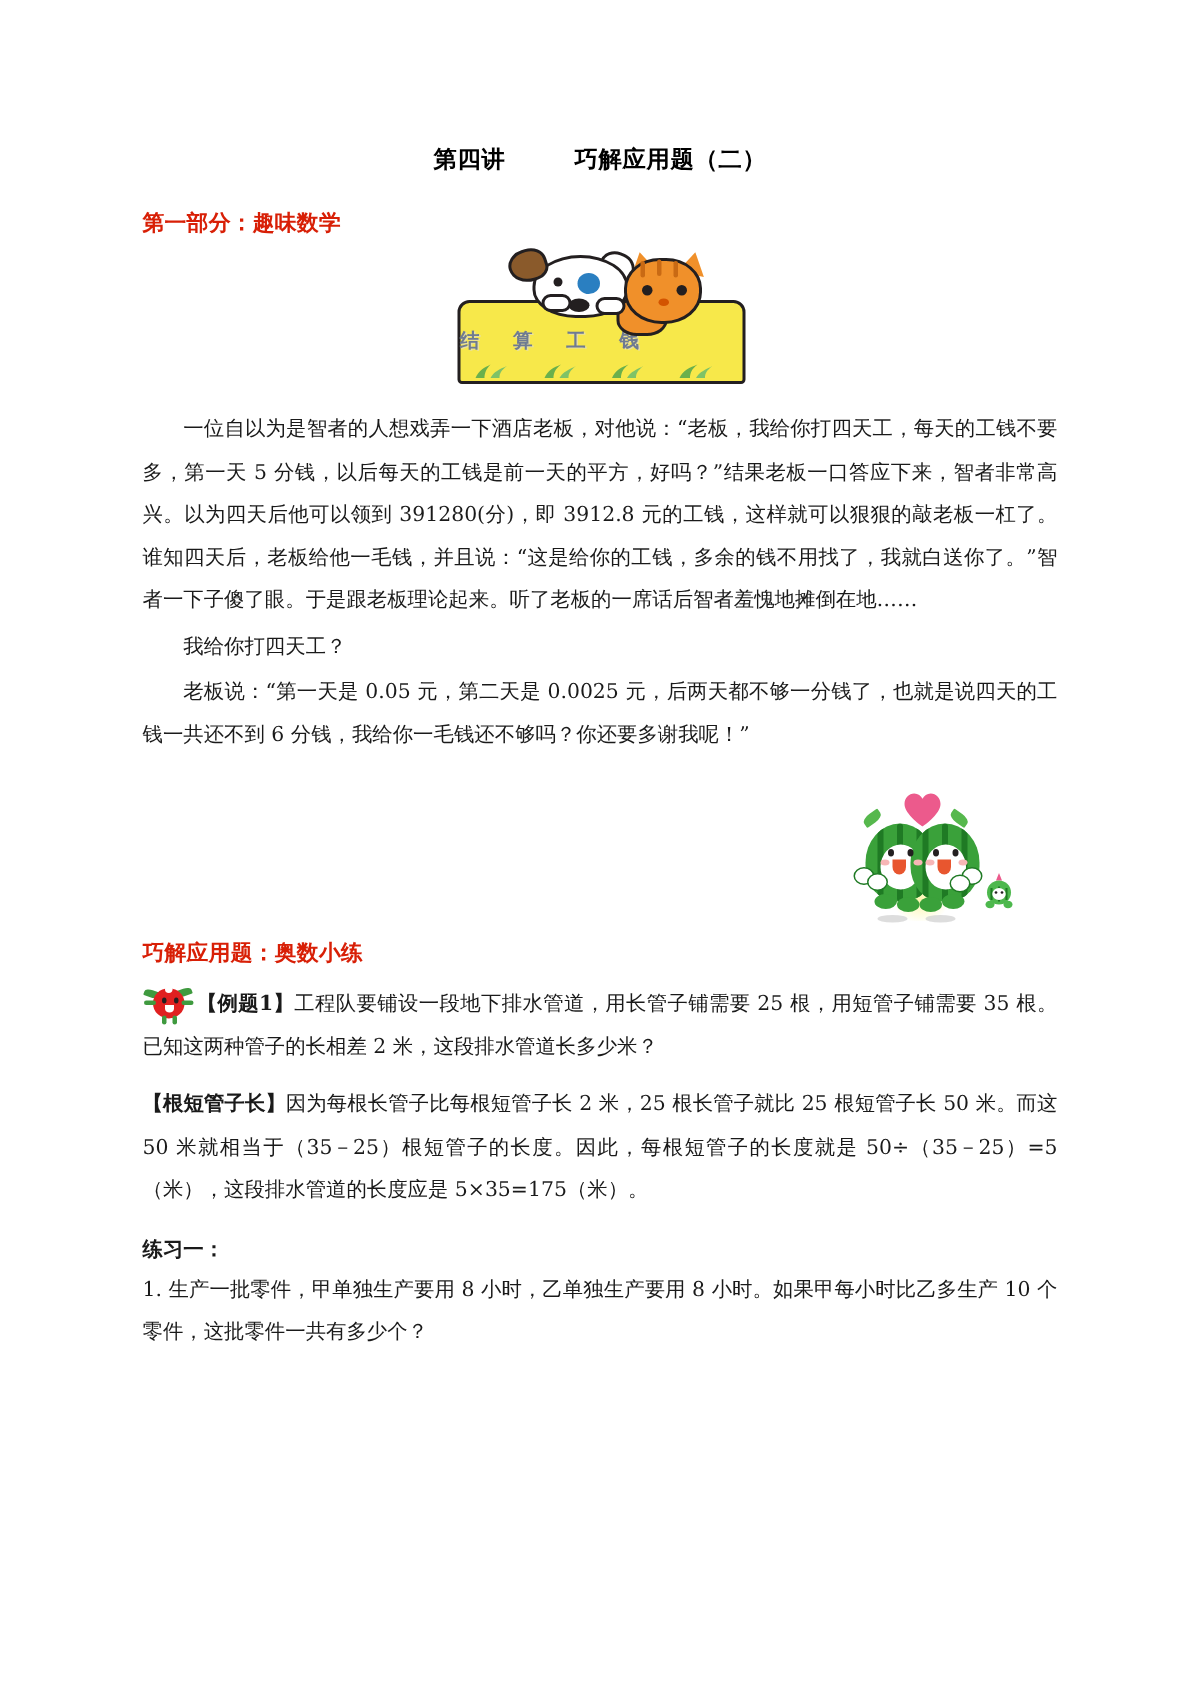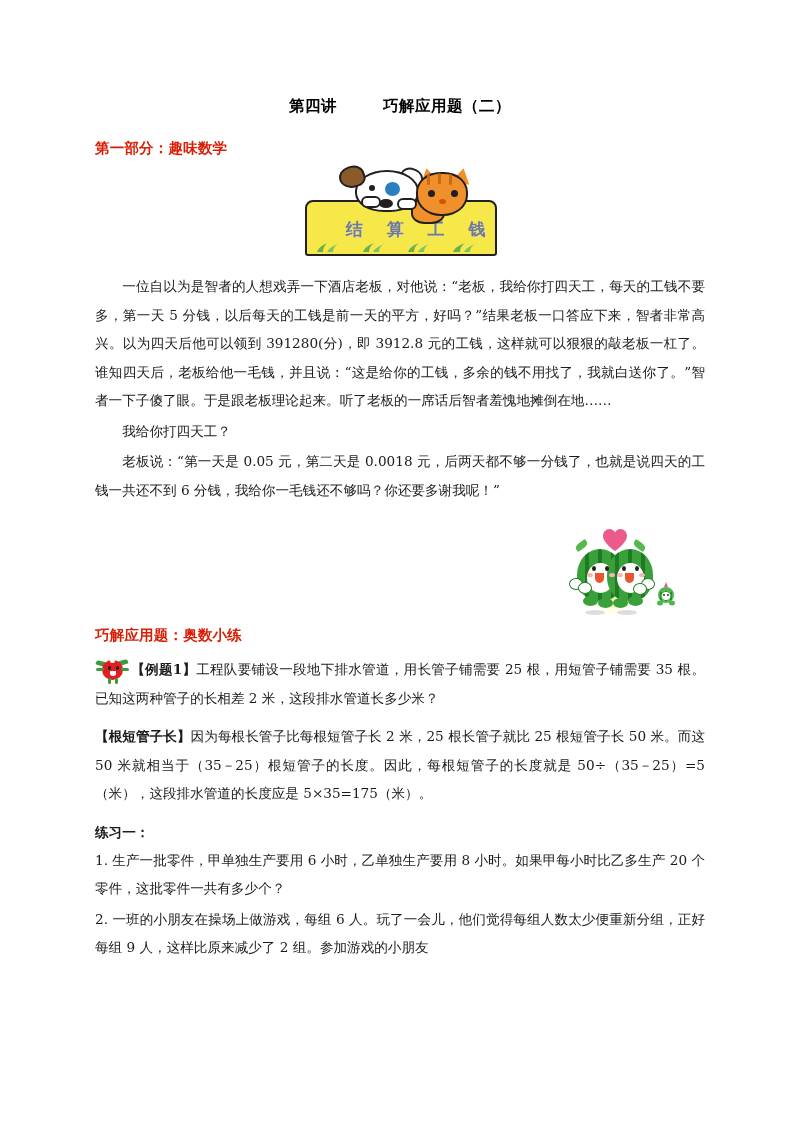--- a/index.html
+++ b/index.html
@@ -75,22 +75,22 @@
     height: 56px;
     background: #f7e84a;
     border: 2px solid #231f20;
     border-radius: 8px 8px 3px 3px;
     box-sizing: border-box;
   }
   .sign-text {
     position: absolute;
     left: 0; right: 0;
     top: 16px;
-    text-align: right;
-    font-size: 17px;
+    text-align: left;
+    font-size: 13px;
     font-weight: bold;
     letter-spacing: 9px;
     color: #6f7b92;
     text-shadow: 1px 1px 0 #e8e0a0;
     font-family: "DejaVu Sans", "Liberation Sans", sans-serif;
   }
   .grass {
     position: absolute;
     bottom: 2px;
     left: 6px;
@@ -422,21 +422,21 @@
           <path d="M140 10 C142 5 147 3 152 1 C148 4 147 7 147 10 Z" fill="#6ab04c"></path>
           <path d="M151 10 C153 6 158 4 162 2 C158 5 157 7 157 10 Z" fill="#7fc267"></path>
         </svg>
       </div>
       <div class="dog-paw" style="left:68px; top:28px;"></div>
       <div class="dog-paw" style="left:104px; top:30px;"></div>
     </div>
 
     <p class="para indent">一位自以为是智者的人想戏弄一下酒店老板，对他说：“老板，我给你打四天工，每天的工钱不要多，第一天 5 分钱，以后每天的工钱是前一天的平方，好吗？”结果老板一口答应下来，智者非常高兴。以为四天后他可以领到 391280(分)，即 3912.8 元的工钱，这样就可以狠狠的敲老板一杠了。谁知四天后，老板给他一毛钱，并且说：“这是给你的工钱，多余的钱不用找了，我就白送你了。”智者一下子傻了眼。于是跟老板理论起来。听了老板的一席话后智者羞愧地摊倒在地……</p>
     <p class="para indent">我给你打四天工？</p>
-    <p class="para indent">老板说：“第一天是 0.05 元，第二天是 0.0018 元，后两天都不够一分钱了，也就是说四天的工钱一共还不到 6 分钱，我给你一毛钱还不够吗？你还要多谢我呢！”</p>
+    <p class="para indent">老板说：“第一天是 0.05 元，第二天是 0.0025 元，后两天都不够一分钱了，也就是说四天的工钱一共还不到 6 分钱，我给你一毛钱还不够吗？你还要多谢我呢！”</p>
 
     <div class="melon-figure">
       <svg class="heart" viewBox="0 0 26 24">
         <path d="M13 23 C13 23 1 15 1 8 C1 4 4 1 7.5 1 C10 1 12 2.5 13 4.5 C14 2.5 16 1 18.5 1 C22 1 25 4 25 8 C25 15 13 23 13 23 Z" fill="#ec5a8c"></path>
       </svg>
 
       <div class="glow"></div>
 
       <div class="m-leaf" style="left:30px; top:16px; transform:rotate(-35deg);"></div>
       <div class="melon" style="left:32px; top:23px;">
@@ -487,17 +487,16 @@
       </svg>
     </div>
 
     <div class="section-heading">巧解应用题：奥数小练</div>
 
     <p class="para"><span class="apple-wrap"><span class="apple-leaf" style="left:1px; top:5px; transform:rotate(20deg);"></span><span class="apple-leaf" style="left:23px; top:4px; transform:rotate(-20deg) scaleX(-1);"></span><span class="apple-body"></span><span class="apple-dip"></span><span class="apple-eye" style="left:13px;"></span><span class="apple-eye" style="left:21px;"></span><span class="apple-mouth"></span><span class="apple-arm" style="left:1px;"></span><span class="apple-arm" style="left:26px;"></span><span class="apple-leg" style="left:13px;"></span><span class="apple-leg" style="left:20px;"></span></span><span class="bold">【例题1】</span><span>工程队要铺设一段地下排水管道，用长管子铺需要 25 根，用短管子铺需要 35 根。已知这两种管子的长相差 2 米，这段排水管道长多少米？</span></p>
 
     <p class="para" style="margin-top:10px;"><span class="bold">【根短管子长】</span><span>因为每根长管子比每根短管子长 2 米，25 根长管子就比 25 根短管子长 50 米。而这 50 米就相当于（35－25）根短管子的长度。因此，每根短管子的长度就是 50÷（35－25）=5（米），这段排水管道的长度应是 5×35=175（米）。</span></p>
 
     <div class="exercise-label">练习一：</div>
-    <p class="ex-item">1. 生产一批零件，甲单独生产要用 6 小时，乙单独生产要用 8 小时。如果甲每小时比乙多生产 20 个零件，这批零件一共有多少个？</p>
-    <p class="ex-item">2. 一班的小朋友在操场上做游戏，每组 6 人。玩了一会儿，他们觉得每组人数太少便重新分组，正好每组 9 人，这样比原来减少了 2 组。参加游戏的小朋友</p>
+    <p class="ex-item">1. 生产一批零件，甲单独生产要用 8 小时，乙单独生产要用 8 小时。如果甲每小时比乙多生产 10 个零件，这批零件一共有多少个？</p>
 
   </div>
 </div>
 
 </body></html>

